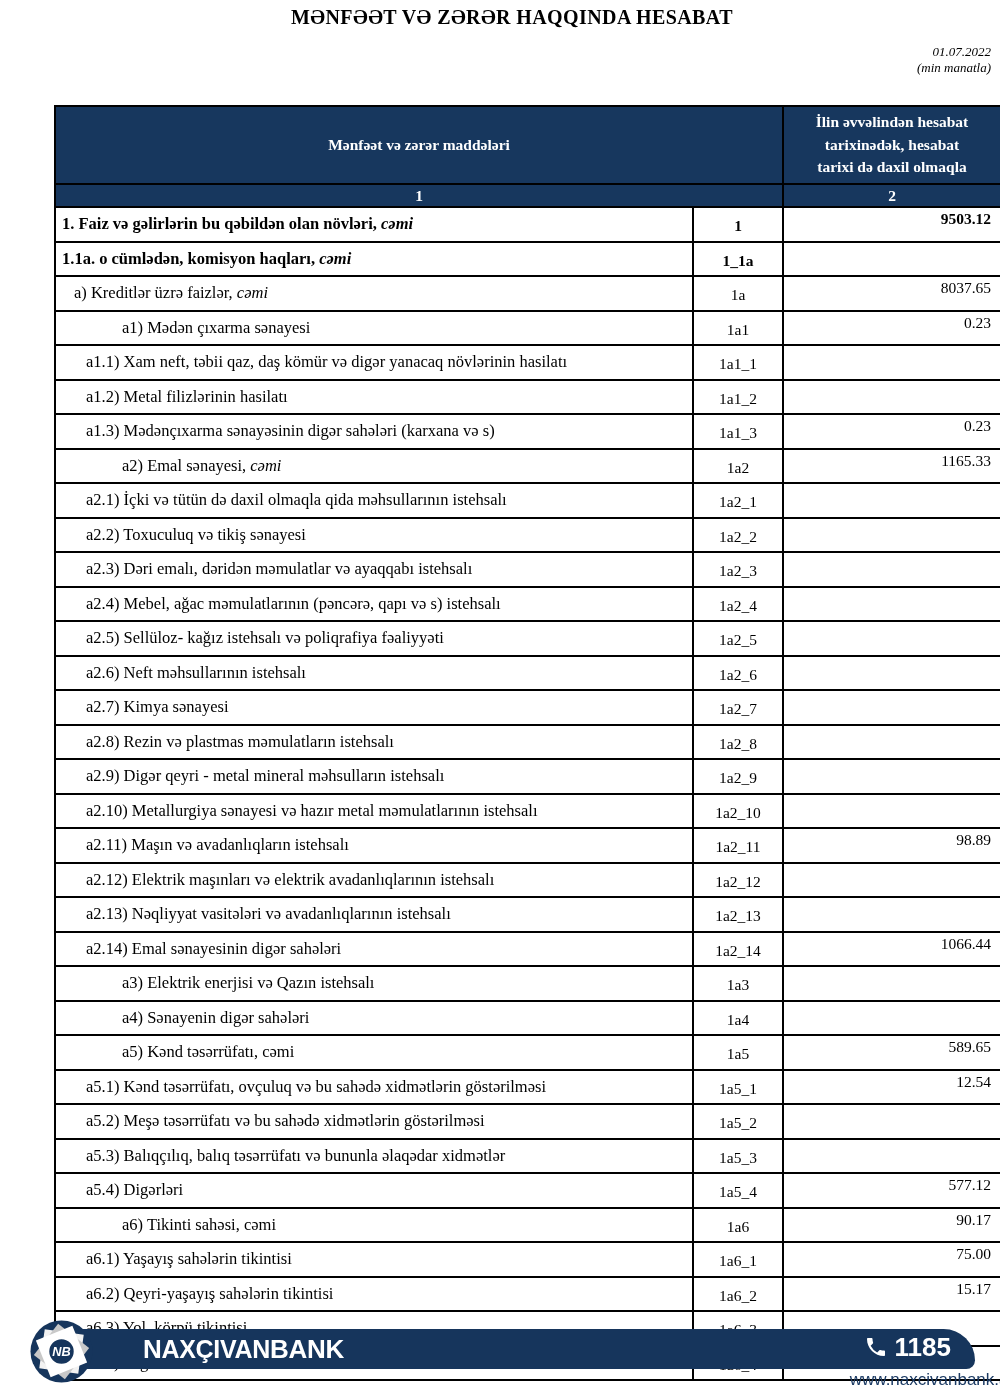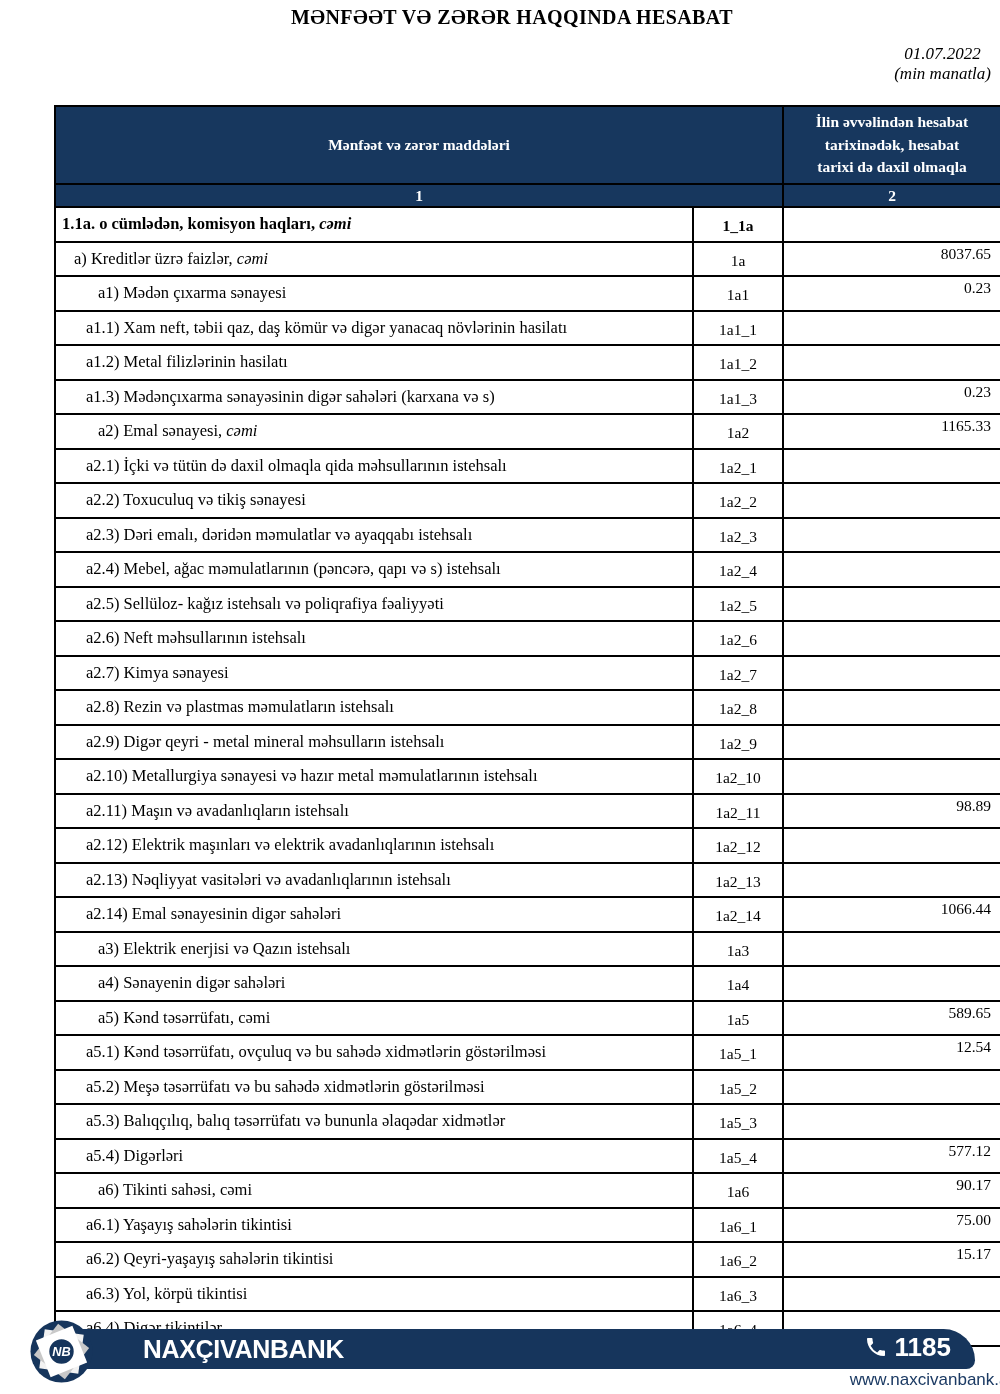--- a/index.html
+++ b/index.html
@@ -2,22 +2,22 @@
 <html><head>
 <meta charset="utf-8">
 <style>
   html,body{margin:0;padding:0;background:#fff;}
   .page{position:relative;width:1000px;height:1394px;background:#fff;overflow:hidden;
         font-family:"Liberation Serif", serif;color:#000;margin-left:27px;}
 
   .title{position:absolute;top:6px;left:0;width:970px;text-align:center;
          font-size:20px;font-weight:bold;letter-spacing:.4px;margin:0;}
 
-  .date-block{position:absolute;top:44px;right:36px;text-align:center;
-              font-style:italic;font-size:17px;line-height:1.2;}
+  .date-block{position:absolute;top:44px;right:36px;text-align:right;
+              font-style:italic;font-size:13px;line-height:1.2;}
 
   table.report{position:absolute;left:27px;top:105px;width:946px;
                border-collapse:collapse;table-layout:fixed;}
   table.report th,table.report td{border:2px solid #000;}
 
   .head-main th{background:#17375E;color:#fff;font-weight:bold;font-size:15.5px;
                 height:72px;text-align:center;vertical-align:middle;line-height:1.45;
                 padding:2px 22px;}
   .head-nums th{background:#17375E;color:#fff;font-weight:bold;font-size:15.5px;
                 height:21px;text-align:center;vertical-align:middle;padding:0;}
@@ -26,21 +26,21 @@
   th.h-num1{border-right:2px solid #fff;}
   th.h-num2{border-left:2px solid #fff;}
 
   td{height:26.5px;font-size:16.5px;overflow:hidden;white-space:nowrap;}
   td.c-desc{text-align:left;vertical-align:middle;padding:0 4px 0 6px;}
   td.c-code{text-align:center;vertical-align:middle;font-size:15.5px;padding-top:5px;}
   td.c-val{text-align:right;vertical-align:top;font-size:15.5px;padding:2px 9px 0 2px;}
   tr.bold td{font-weight:bold;}
   tr.indent-0 td.c-desc{padding-left:6px;}
   tr.indent-1 td.c-desc{padding-left:18px;}
-  tr.indent-2 td.c-desc{padding-left:42px;border-radius:17px;}
+  tr.indent-2 td.c-desc{padding-left:66px;border-radius:17px;}
   tr.indent-3 td.c-desc{padding-left:30px;}
 
   
   .footer-bar{position:absolute;left:32px;top:1329px;width:916px;height:40px;
               background:#16355C;border-radius:0 36px 10px 0;}
   .logo-circle{position:absolute;left:3px;top:1320px;width:63px;height:63px;}
   .bank-name{position:absolute;left:84px;top:0;height:40px;display:flex;align-items:center;
              color:#fff;font-family:"Liberation Sans", sans-serif;font-weight:bold;
              letter-spacing:-0.3px;}
   .bank-name .big{font-size:26px;}
@@ -73,20 +73,25 @@
         <th colspan="2" class="h-items">Mənfəət və zərər maddələri</th>
         <th class="h-value">İlin əvvəlindən hesabat tarixinədək, hesabat tarixi də daxil olmaqla</th>
       </tr>
       <tr class="head-nums">
         <th colspan="2" class="h-num1">1</th>
         <th class="h-num2">2</th>
       </tr>
     </thead>
     <tbody>
         <tr class="indent-0 bold">
+      <td class="c-desc"><span class="lbl-main">1. Faiz və gəlirlərin bu qəbildən olan növləri, </span><i class="lbl-italic">cəmi</i></td>
+      <td class="c-code">1</td>
+      <td class="c-val">9503.12</td>
+    </tr>
+        <tr class="indent-0 bold">
       <td class="c-desc"><span class="lbl-main">1.1a. o cümlədən, komisyon haqları, </span><i class="lbl-italic">cəmi</i></td>
       <td class="c-code">1_1a</td>
       <td class="c-val"></td>
     </tr>
         <tr class="indent-1">
       <td class="c-desc"><span class="lbl-main">a) Kreditlər üzrə faizlər, </span><i class="lbl-italic">cəmi</i></td>
       <td class="c-code">1a</td>
       <td class="c-val">8037.65</td>
     </tr>
         <tr class="indent-2">

